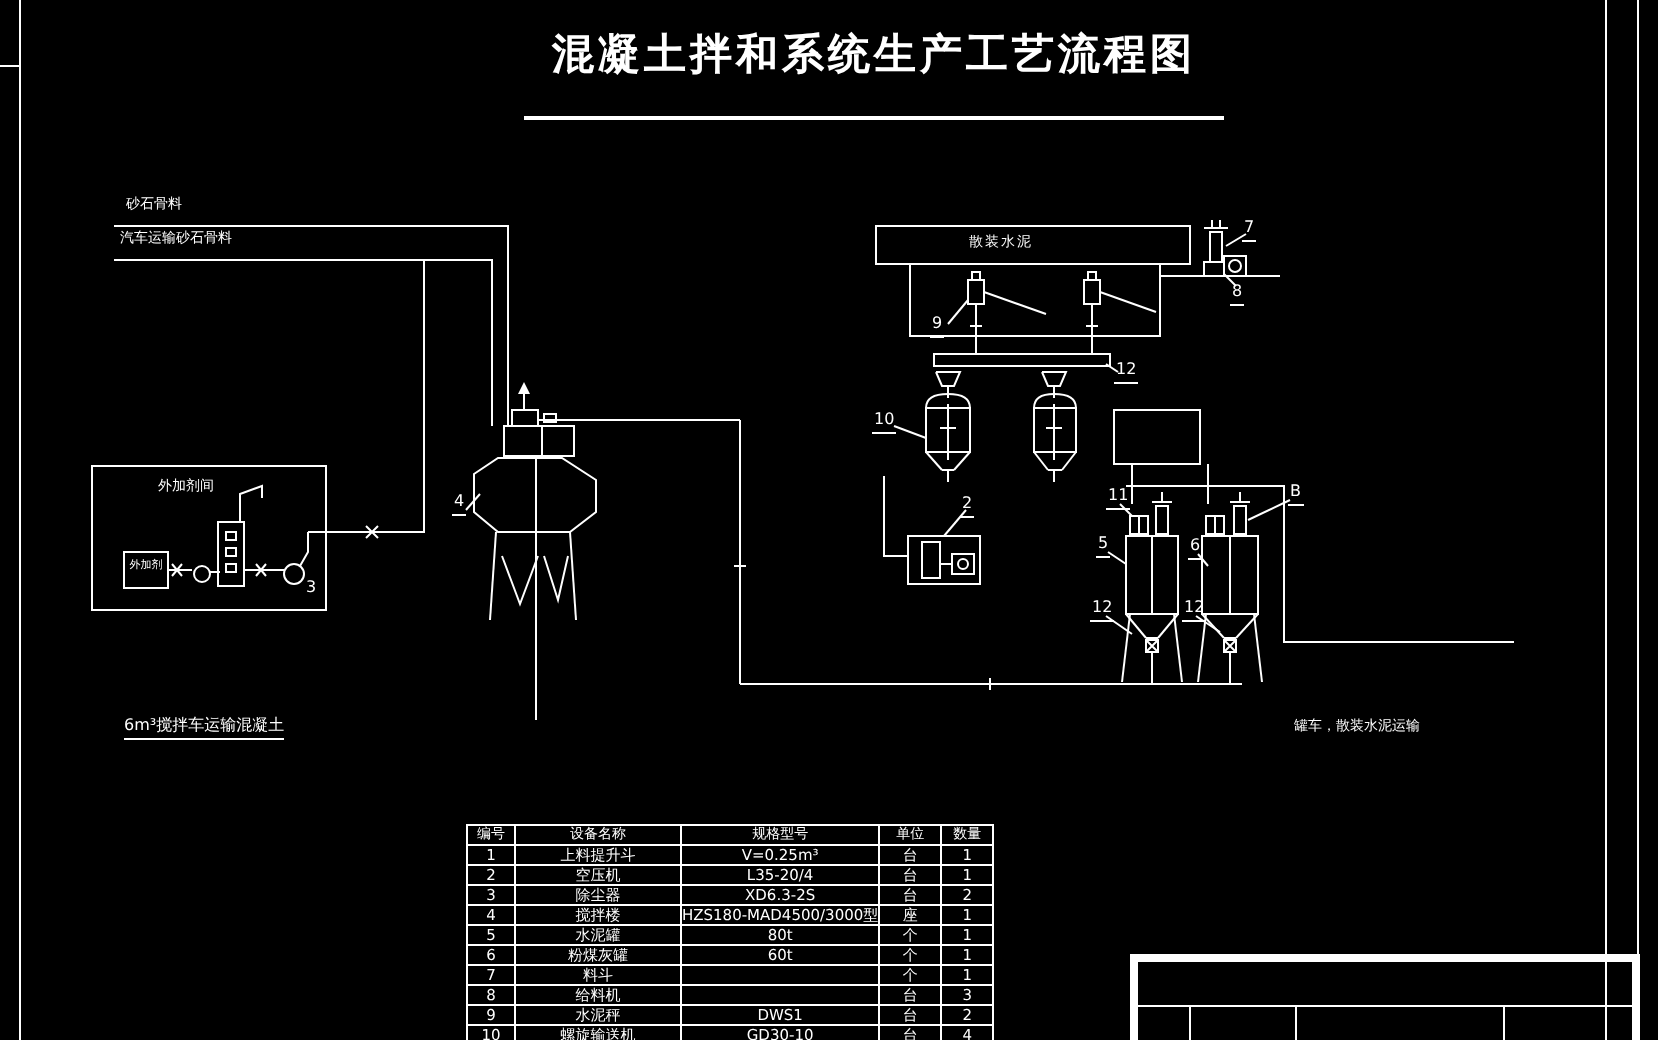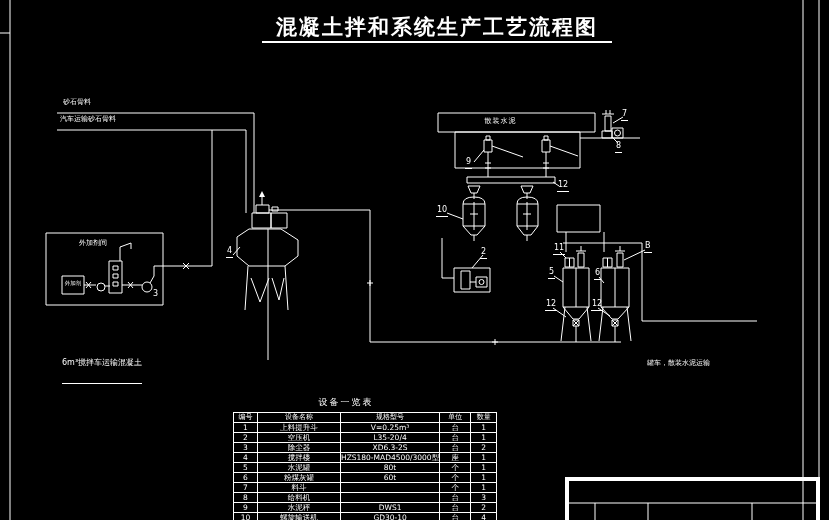--- a/index.html
+++ b/index.html
@@ -6,30 +6,30 @@
   .stage{position:relative;width:829px;height:520px;background:#000;overflow:hidden;
          font-family:"DejaVu Sans",sans-serif;}
   svg{position:absolute;left:0;top:0;}
   svg *{vector-effect:non-scaling-stroke;}
   .lbl{position:absolute;color:#fff;font-size:8px;line-height:1.1;white-space:nowrap;}
   .sm{font-size:7px;}
   .num{border-bottom:1px solid #fff;padding:0 1px 1px 1px;}
   .ctr{text-align:center;}
   .title{position:absolute;left:262px;top:13px;width:350px;text-align:center;color:#fff;
          font-size:21px;font-weight:bold;letter-spacing:2px;border-bottom:2px solid #fff;
-         padding-bottom:0;}
+         padding-bottom:17px;}
   .tbl-title{position:absolute;left:233px;top:396px;width:226px;text-align:center;color:#fff;
          font-size:9px;letter-spacing:2px;}
   table.equip{position:absolute;left:233px;top:412px;border-collapse:collapse;table-layout:fixed;}
   table.equip th,table.equip td{border:1px solid #fff;color:#fff;text-align:center;
          padding:0;margin:0;height:9px;line-height:9px;font-size:7.5px;font-weight:normal;
          overflow:hidden;white-space:nowrap;}
   table.equip th{font-size:7px;}
   td.mdl4{font-size:5px;}
-  .underln{border-bottom:1px solid #fff;padding-bottom:15px;}
+  .underln{border-bottom:1px solid #fff;padding-bottom:1px;}
 </style>
 </head>
 <body>
 
 <div class="stage">
 
   <svg width="829" height="520" viewBox="0 0 829 520" stroke="#fff" stroke-width="1" fill="none">
 
     <g>
       <line x1="10" y1="0" x2="10" y2="520"></line>
@@ -233,21 +233,20 @@
   <div class="lbl num" style="left:621px;top:110px;">7</div>
   <div class="lbl num" style="left:615px;top:142px;">8</div>
   <div class="lbl num" style="left:465px;top:158px;">9</div>
   <div class="lbl num" style="left:436px;top:206px;">10</div>
   <div class="lbl num" style="left:553px;top:244px;">11</div>
   <div class="lbl num" style="left:557px;top:181px;">12</div>
   <div class="lbl num" style="left:545px;top:300px;">12</div>
   <div class="lbl num" style="left:591px;top:300px;">12</div>
   <div class="lbl num" style="left:644px;top:242px;">B</div>
 
-  <div class="tbl-title underln" style="border-bottom:none;">设备一览表</div>
   <table class="equip">
     <colgroup>
         <col style="width:24px">
         <col style="width:83px">
         <col style="width:62px">
         <col style="width:31px">
         <col style="width:26px">
       </colgroup>
     <tbody>
         <tr>

